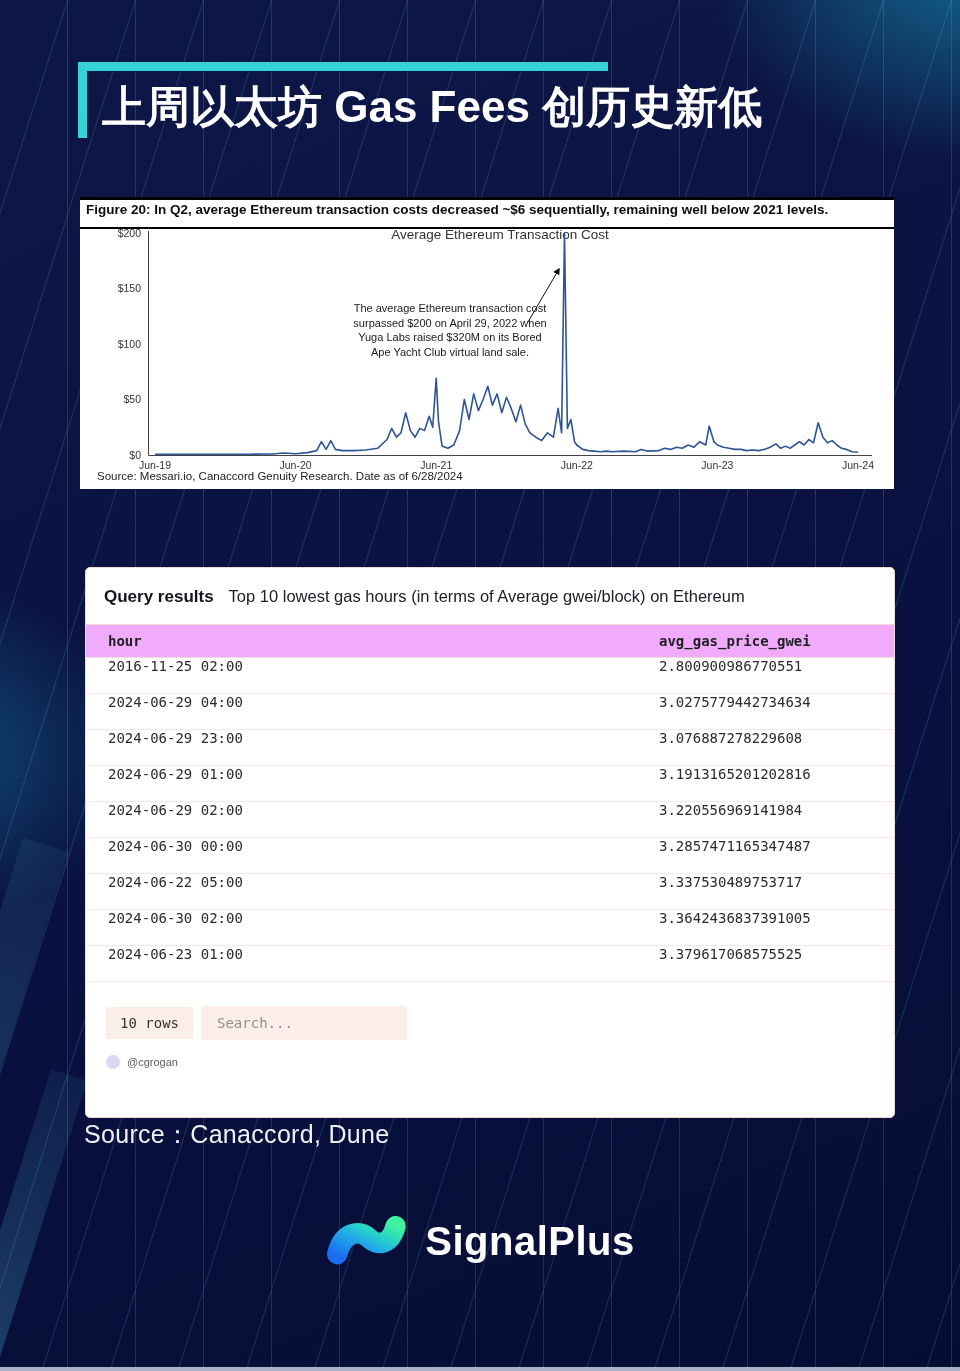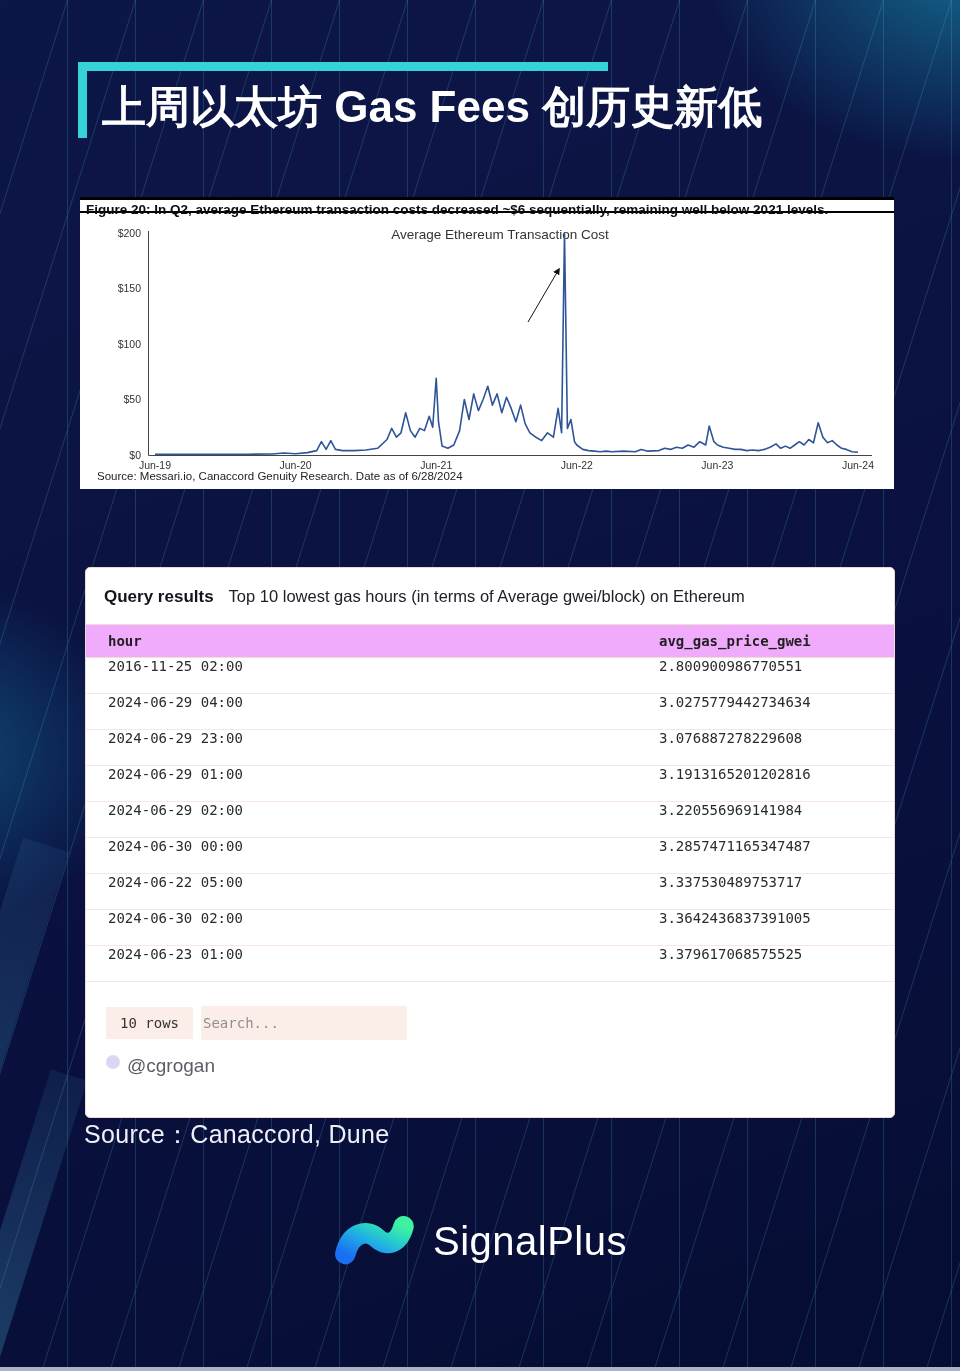--- a/index.html
+++ b/index.html
@@ -20,52 +20,52 @@
   .stripe-b { left:50px; top:1075px; width:38px; height:330px; transform:rotate(17.5deg); transform-origin:top center; }
 
   .title-block { position:absolute; left:78px; top:62px; z-index:2; }
   .title-bar-top  { position:absolute; left:0; top:0; width:530px; height:9px; }
   .title-bar-left { position:absolute; left:0; top:0; width:9px; height:76px; }
   .page-title { position:absolute; left:24px; top:16px; width:760px; white-space:nowrap;
     color:#ffffff; font-size:44px; font-weight:800; letter-spacing:0; }
 
   .chart-panel { position:absolute; left:80px; top:197px; width:814px; height:292px;
     background:#ffffff; z-index:2; }
-  .fig-caption { height:16px; border-top:3px solid #000; border-bottom:2px solid #000;
+  .fig-caption { height:32px; border-top:3px solid #000; border-bottom:2px solid #000;
     font-size:13.5px; font-weight:bold; color:#0d0d0d; padding:2px 6px 4px 6px; white-space:nowrap; }
   .chart-svg { position:absolute; left:0; top:24px; }
   .chart-annotation { position:absolute; left:272px; top:104px; width:196px;
     font-size:11px; line-height:14.5px; text-align:center; color:#1a1a1a; }
   .chart-source { position:absolute; left:17px; top:273px; font-size:11.5px; color:#222; }
 
   .table-panel { position:absolute; left:85px; top:543px; width:810px; height:551px;
     background:#ffffff; border:1px solid #f0d9d3; border-radius:5px; z-index:2;
     font-family:"DejaVu Sans Mono","Liberation Mono",monospace;margin-top:24px; }
   .qr-head { height:56px; padding:19px 0 0 18px; font-family:"Liberation Sans","DejaVu Sans",sans-serif; }
   .qr-title { font-size:17px; font-weight:bold; color:#14141f; margin-right:15px; }
   .qr-subtitle { font-size:16.5px; color:#20202a; }
   .qr-header-row { height:34px; background:#f0abfc; border-top:1px solid #f2dcd5; border-bottom:1px solid #f2dcd5;
     display:flex; align-items:center; font-size:14px; font-weight:bold; color:#1f1f1f; }
   .col-hour { padding-left:22px; width:573px; }
   .qr-row { height:36px; display:flex; font-size:14px; color:#2b2b2b;
     border-bottom:1px solid #f7e6e1; }
   .qr-footer { margin:24px 0 0 20px; display:flex; gap:8px; align-items:center; }
   .rows-badge { background:#fbeee9; padding:8px 14px; font-size:14px; color:#333; border-radius:0; cursor:pointer; }
-  .search-box { background:#fbeee9; border:none; outline:none; padding:9px 2px; width:206px;
+  .search-box { background:#fbeee9; border:none; outline:none; padding:9px 16px; width:206px;
     font-family:inherit; font-size:14px; color:#555; border-radius:2px; }
   .search-box::placeholder { color:#8f8f8f; }
-  .qr-author { margin:15px 0 0 20px; display:flex; align-items:flex-start; gap:7px;
-    font-family:"Liberation Sans","DejaVu Sans",sans-serif; font-size:19px; color:#5c5c66; cursor:pointer; }
+  .qr-author { margin:15px 0 0 20px; display:flex; align-items:center; gap:7px;
+    font-family:"Liberation Sans","DejaVu Sans",sans-serif; font-size:11px; color:#5c5c66; cursor:pointer; }
   .avatar { width:14px; height:14px; border-radius:50%; background:#dcd6f5; display:inline-block; }
 
   .source-line { position:absolute; left:84px; top:1118px; z-index:2;
     color:#eef1f8; font-size:25px; letter-spacing:.3px; }
   .brand { position:absolute; left:0; top:1203px; width:100%; display:flex;
     justify-content:center; align-items:center; gap:18px; z-index:2; }
-  .brand-name { color:#ffffff; font-size:40px; font-weight:400; letter-spacing:.5px; }
+  .brand-name { color:#ffffff; font-size:40px; font-weight:700; letter-spacing:.5px; }
   .bottom-strip { position:absolute; left:0; bottom:0; width:100%; height:4px; background:#a9b2c6; z-index:3; }
 </style>
 </head>
 <body>
 
 <div class="page">
 
   <svg class="bg-pattern" width="960" height="1371">
     <defs>
       <pattern id="saw" width="68" height="215" patternUnits="userSpaceOnUse">
@@ -104,20 +104,21 @@
           <text x="75" y="248" text-anchor="middle" font-size="10.5" fill="#333">Jun-19</text>
           <text x="215.6" y="248" text-anchor="middle" font-size="10.5" fill="#333">Jun-20</text>
           <text x="356.2" y="248" text-anchor="middle" font-size="10.5" fill="#333">Jun-21</text>
           <text x="496.8" y="248" text-anchor="middle" font-size="10.5" fill="#333">Jun-22</text>
           <text x="637.4" y="248" text-anchor="middle" font-size="10.5" fill="#333">Jun-23</text>
           <text x="778" y="248" text-anchor="middle" font-size="10.5" fill="#333">Jun-24</text>
         </g>
       <path id="cost-line" fill="none" stroke-width="1.6" stroke-linejoin="round" d="M75.0,233.3 L98.4,233.3 L121.9,233.3 L145.3,233.2 L168.7,233.2 L192.2,233.0 L203.9,232.0 L215.6,232.7 L227.3,231.6 L236.7,229.6 L241.4,220.7 L246.1,228.4 L250.8,219.6 L255.4,228.4 L262.5,229.6 L274.2,229.6 L285.9,229.0 L297.6,227.3 L307.0,218.5 L311.7,207.4 L316.4,216.2 L321.0,211.8 L325.7,191.8 L330.4,209.6 L335.1,216.2 L339.8,207.4 L344.5,209.6 L349.2,195.2 L352.7,206.3 L356.2,157.4 L358.5,200.7 L362.1,225.1 L367.9,227.3 L373.8,224.0 L379.6,209.6 L384.3,178.5 L389.0,198.5 L393.7,172.9 L398.4,189.6 L403.1,178.5 L407.8,165.2 L412.4,184.1 L417.1,172.9 L421.8,191.8 L426.5,176.3 L431.2,187.4 L435.9,200.7 L440.6,184.1 L445.2,202.9 L449.9,211.8 L455.8,216.2 L461.7,219.6 L467.5,211.8 L473.4,216.2 L478.1,187.4 L481.6,211.8 L484.5,12.0 L487.4,207.4 L490.9,198.5 L494.5,220.7 L496.8,224.0 L502.7,228.4 L508.5,229.6 L514.4,230.1 L520.2,230.7 L526.1,230.1 L532.0,230.7 L543.7,230.1 L555.4,230.7 L561.2,228.4 L567.1,230.1 L578.8,229.6 L584.7,227.3 L590.5,228.4 L596.4,226.2 L602.3,227.3 L608.1,224.0 L614.0,226.2 L619.8,220.7 L625.7,224.0 L629.2,205.1 L633.9,220.7 L637.4,224.0 L643.3,226.2 L649.1,227.3 L655.0,228.4 L660.8,228.4 L666.7,229.6 L672.5,229.0 L678.4,229.6 L684.3,228.4 L690.1,226.2 L696.0,222.9 L700.7,227.3 L705.4,225.1 L710.0,227.3 L714.7,224.0 L719.4,220.7 L724.1,224.0 L728.8,218.5 L733.5,221.8 L738.2,201.8 L742.9,216.2 L747.5,221.8 L752.2,219.6 L756.9,224.0 L761.6,227.3 L766.3,228.4 L772.1,230.7 L778.0,231.2" stroke="#2f5597"></path>
       <line x1="448" y1="101" x2="479" y2="48" stroke="#111" stroke-width="1" marker-end="url(#ah)"></line>
     </svg>
+    <div class="chart-annotation">The average Ethereum transaction cost surpassed $200 on April 29, 2022 when Yuga Labs raised $320M on its Bored Ape Yacht Club virtual land sale.</div>
     <div class="chart-source">Source: Messari.io, Canaccord Genuity Research. Date as of 6/28/2024</div>
   </div>
 
   <div class="table-panel">
     <div class="qr-head">
       <span class="qr-title">Query results</span><span class="qr-subtitle">Top 10 lowest gas hours (in terms of Average gwei/block) on Ethereum</span>
     </div>
     <div class="qr-header-row">
       <span class="col-hour">hour</span>
       <span class="col-gwei">avg_gas_price_gwei</span>

